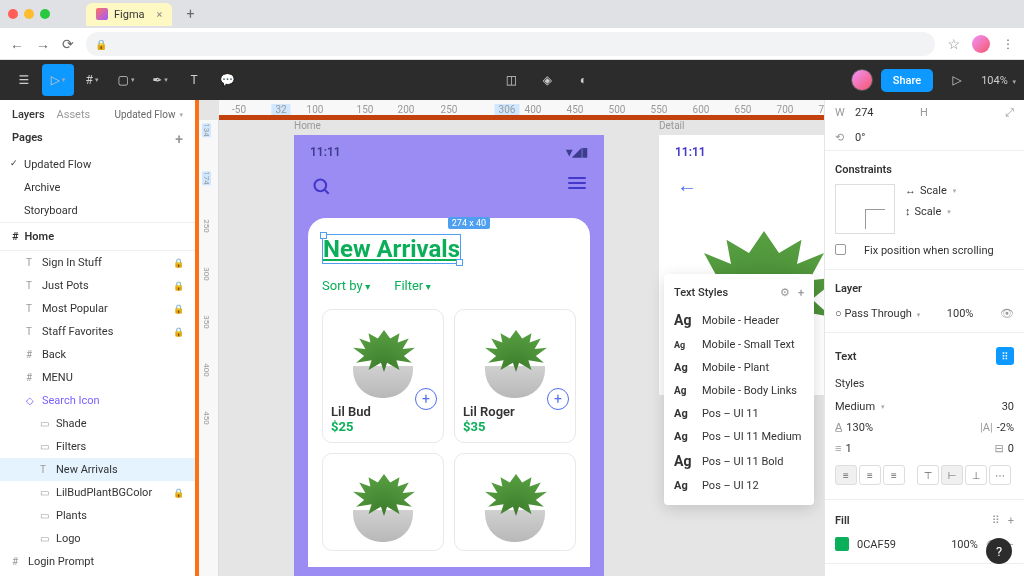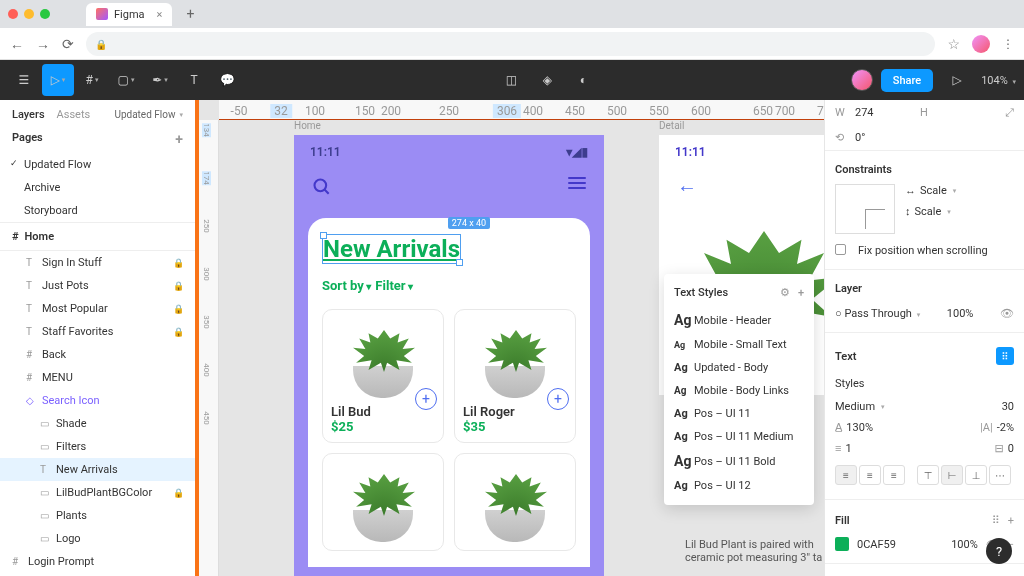--- a/index.html
+++ b/index.html
@@ -1,21 +1,21 @@
 <!DOCTYPE html>
 <html><head>
 <meta charset="utf-8">
 <style>
 *{box-sizing:border-box;margin:0;padding:0;font-family:-apple-system,BlinkMacSystemFont,"Segoe UI",Roboto,sans-serif}
 body{width:1024px;height:576px;overflow:hidden;background:#fff;font-size:12px;color:#333}
 .browser-chrome{height:28px;background:#dfe1e4;display:flex;align-items:center;padding:0 8px;gap:6px}
 .traffic-lights{display:flex;gap:6px}
 .dot{width:10px;height:10px;border-radius:50%}
 .dot.r{background:#ff5f57}.dot.y{background:#febc2e}.dot.g{background:#28c840}
-.tab{background:#ffffff;border-radius:6px 6px 0 0;padding:5px 10px;display:flex;align-items:center;gap:6px;font-size:11px;margin-left:30px}
+.tab{background:#fef9c3;border-radius:6px 6px 0 0;padding:5px 10px;display:flex;align-items:center;gap:6px;font-size:11px;margin-left:30px}
 .tab-icon{width:12px;height:12px;background:linear-gradient(135deg,#ff7262,#a259ff);border-radius:2px}
 .tab-close{color:#888;cursor:pointer;margin-left:6px}
 .new-tab{margin-left:8px;color:#666;font-size:14px}
 .url-bar{height:32px;background:#fff;display:flex;align-items:center;padding:0 10px;gap:12px;border-bottom:1px solid #e0e0e0}
 .url-input{flex:1;background:#f1f3f4;border-radius:14px;padding:5px 10px;display:flex;align-items:center;gap:8px;font-size:12px;color:#555}
 .lock-icon::before{content:"🔒";font-size:10px}
 .nav-icon{color:#666;font-size:14px;cursor:pointer}
 .star-icon{color:#888;font-size:14px}
 .avatar-sm{width:18px;height:18px;border-radius:50%;background:linear-gradient(135deg,#f093fb,#f5576c)}
 .dots-v{color:#666}
@@ -47,42 +47,42 @@
 .layer-lock{margin-left:auto;color:#999;font-size:9px}
 .layer-item.selected{background:#e5f3ff}
 .layer-item.search-sel{color:#7b61ff}
 .layer-item.search-sel .layer-icon{color:#7b61ff}
 .layer-item.indent{padding-left:56px}
 .layer-item.indent .layer-icon{left:40px}
 .layer-item.level0{padding-left:28px}
 .layer-item.level0 .layer-icon{left:12px}
 
 .canvas{flex:1;background:#e5e5e5;position:relative;overflow:hidden}
-.ruler-h{position:absolute;top:0;left:20px;right:0;height:20px;background:#f8f8f8;border-bottom:1px solid #c2410c;display:flex;font-size:12px;color:#999}
+.ruler-h{position:absolute;top:0;left:20px;right:0;height:20px;background:#f8f8f8;border-bottom:5px solid #c2410c;display:flex;font-size:10px;color:#999}
 .ruler-h span{position:absolute;top:4px;transform:translateX(-50%)}
 .ruler-v{position:absolute;top:20px;left:0;width:20px;bottom:0;background:#f8f8f8;border-right:1px solid #ddd}
 .ruler-v span{position:absolute;left:3px;font-size:8px;color:#999;writing-mode:vertical-rl;transform:translateY(-50%)}
 .ruler-hl{background:#cfe8ff}
 .canvas-inner{position:absolute;top:20px;left:20px;right:0;bottom:0}
 .frame-label{position:absolute;font-size:10px;color:#999}
 .frame{position:absolute;background:#fff}
 .frame.home{left:75px;top:15px;width:310px;height:460px;background:#9b8cf4;border-radius:0}
 .phone-status{display:flex;justify-content:space-between;padding:10px 16px;color:#3d3d8e;font-size:12px;font-weight:600}
 .phone-topbar{display:flex;justify-content:space-between;padding:8px 18px}
 .phone-icon{color:#4338ca;font-size:20px}
 .ham{display:flex;flex-direction:column;gap:3px}
 .ham span{width:18px;height:2px;background:#4338ca;border-radius:1px}
 .card{background:#fff;margin:8px 14px 0;border-radius:18px 18px 0 0;padding:16px 14px}
 .selected-text{border:1px solid #4f9ff0;display:inline-block;position:relative}
 .selected-text::before,.selected-text::after{content:"";position:absolute;width:5px;height:5px;background:#fff;border:1px solid #4f9ff0}
 .selected-text::before{top:-3px;left:-3px}
 .selected-text::after{bottom:-3px;right:-3px}
 .h-new-arrivals{color:#0caf59;font-size:24px;font-weight:700;text-decoration:underline}
 .sel-dims{position:absolute;top:-18px;right:-30px;background:#4f9ff0;color:#fff;font-size:9px;padding:1px 4px;border-radius:2px}
-.sort-filter{display:flex;gap:4px;margin-top:14px;color:#0caf59;font-size:13px;font-weight:700}
+.sort-filter{display:flex;gap:24px;margin-top:14px;color:#0caf59;font-size:13px;font-weight:400}
 .sort-filter span::after{content:" ▾";font-size:10px}
 .product-grid{display:grid;grid-template-columns:1fr 1fr;gap:10px;margin-top:16px}
 .product{border:1px solid #e8e8e8;border-radius:10px;padding:8px;position:relative}
 .plant-img{height:80px;display:flex;align-items:flex-end;justify-content:center}
 .pot{width:60px;height:32px;background:linear-gradient(#d0d0d0,#b8b8b8);border-radius:0 0 28px 28px;position:relative}
 .leaves{position:absolute;bottom:26px;width:62px;height:42px;background:radial-gradient(circle at 50% 100%,#3a7a2a,#5fa847);clip-path:polygon(50% 0,60% 20%,75% 8%,72% 30%,90% 20%,80% 45%,100% 42%,82% 62%,95% 78%,70% 72%,75% 95%,55% 78%,50% 100%,45% 78%,25% 95%,30% 72%,5% 78%,18% 62%,0 42%,20% 45%,10% 20%,28% 30%,25% 8%,40% 20%)}
 .add-btn{position:absolute;bottom:32px;right:6px;width:22px;height:22px;border:1.5px solid #4f6ef0;border-radius:50%;display:flex;align-items:center;justify-content:center;color:#4f6ef0;font-size:14px}
 .prod-name{font-size:13px;font-weight:600;margin-top:6px}
 .prod-price{color:#0caf59;font-size:13px;font-weight:700}
 
@@ -90,36 +90,36 @@
 .detail .phone-status{color:#4338ca}
 .back-arrow{color:#4f6ef0;font-size:20px;padding:4px 18px}
 .detail-plant{height:140px;position:relative;overflow:hidden}
 .detail-plant .leaves{width:150px;height:110px;bottom:0;left:30px}
 .detail-plant .pot{position:absolute;bottom:-10px;left:40px;width:110px;height:50px}
 .detail-text{padding:8px;font-size:11px;color:#555}
 
 .text-styles-popup{position:absolute;left:445px;top:154px;width:150px;background:#fff;border-radius:4px;box-shadow:0 4px 16px rgba(0,0,0,.15);padding:8px 0;font-size:11px}
 .ts-header{display:flex;justify-content:space-between;padding:4px 10px 8px;font-weight:500}
 .ts-icons{display:flex;gap:8px;color:#999}
-.ts-item{display:flex;align-items:center;gap:0;padding:5px 10px}
+.ts-item{display:flex;align-items:center;gap:8px;padding:5px 10px}
 .ts-ag{font-weight:700;width:20px}
 .ts-ag.hdr{font-size:14px}.ts-ag.sm{font-size:9px}.ts-ag.bd{font-size:11px}.ts-ag.lk{font-size:10px}
 .ts-group{padding:6px 10px 2px;font-weight:500;color:#666}
 
 .right-panel{width:200px;border-left:1px solid #e6e6e6;background:#fff;overflow-y:auto;font-size:11px}
 .rp-row{display:flex;align-items:center;padding:6px 10px;gap:6px}
 .rp-label{color:#999;width:14px}
 .rp-val{flex:1}
 .rp-section{border-top:1px solid #eee;padding:8px 0}
 .rp-title{padding:4px 10px 8px;font-weight:600}
 .constraints-box{width:60px;height:50px;border:1px solid #ddd;margin:0 auto 6px;display:flex;align-items:center;justify-content:center;position:relative}
 .cb-cross::before,.cb-cross::after{content:"";position:absolute;background:#999}
 .cb-cross::before{width:1px;height:20px}.cb-cross::after{width:20px;height:1px}
 .scale-sel{display:flex;align-items:center;gap:4px;margin-left:auto}
-.checkbox-row{display:flex;align-items:flex-start;gap:12px;padding:4px 10px}
+.checkbox-row{display:flex;align-items:flex-start;gap:18px;padding:4px 10px}
 .checkbox{width:11px;height:11px;border:1px solid #999;border-radius:2px}
 .pass-through{display:flex;justify-content:space-between;padding:4px 10px;align-items:flex-start}
 .eye-icon{color:#999}
 .text-section-hdr{display:flex;justify-content:space-between;align-items:center;padding:6px 10px}
 .four-dots{width:18px;height:18px;background:#0d99ff;border-radius:3px;display:flex;align-items:center;justify-content:center;color:#fff;font-size:10px}
 .prop-row{display:flex;padding:4px 10px;gap:8px;align-items:center}
 .prop-half{flex:1;display:flex;align-items:center;gap:4px}
 .align-btns{display:flex;gap:2px;padding:6px 10px}
 .align-btn{width:22px;height:20px;border:1px solid #ddd;border-radius:3px;display:flex;align-items:center;justify-content:center;color:#666;font-size:10px}
 .align-btn.active{background:#f0f0f0}
@@ -287,29 +287,29 @@
         </div>
       </div>
   </div>
 
   <div class="canvas">
     <div class="ruler-h" id="ruler-h">
         <span style="left: 20px;">-50</span>
         <span class="ruler-hl" style="left: 62px; padding: 0px 4px;">32</span>
         <span style="left: 96px;">100</span>
         <span style="left: 146px;">150</span>
-        <span style="left: 172px;">200</span>
+        <span style="left: 187px;">200</span>
         <span style="left: 230px;">250</span>
         <span class="ruler-hl" style="left: 288px; padding: 0px 4px;">306</span>
         <span style="left: 314px;">400</span>
         <span style="left: 356px;">450</span>
         <span style="left: 398px;">500</span>
         <span style="left: 440px;">550</span>
         <span style="left: 482px;">600</span>
-        <span style="left: 544px; text-align: center;">650</span>
+        <span style="left: 524px; text-align: center;">650</span>
         <span style="left: 566px;">700</span>
         <span style="left: 608px;">750</span>
       </div>
     <div class="ruler-v" id="ruler-v">
         <span class="ruler-hl" style="top: 10px;">134</span>
         <span class="ruler-hl" style="top: 58px;">174</span>
         <span style="top: 106px;">250</span>
         <span style="top: 154px;">300</span>
         <span style="top: 202px;">350</span>
         <span style="top: 250px;">400</span>
@@ -406,21 +406,21 @@
             <div class="ts-item">
               <span class="ts-ag hdr">Ag</span>
               <span>Mobile - Header</span>
             </div>
             <div class="ts-item">
               <span class="ts-ag sm">Ag</span>
               <span>Mobile - Small Text</span>
             </div>
             <div class="ts-item">
               <span class="ts-ag bd">Ag</span>
-              <span>Updated - Body</span>
+              <span>Mobile - Plant</span>
             </div>
             <div class="ts-item">
               <span class="ts-ag lk">Ag</span>
               <span>Mobile - Body Links</span>
             </div>
           </div>
         <div id="ts-g2">
             <div class="ts-item">
               <span class="ts-ag bd">Ag</span>
               <span>Pos – UI 11</span>
@@ -432,21 +432,20 @@
             <div class="ts-item">
               <span class="ts-ag hdr">Ag</span>
               <span>Pos – UI 11 Bold</span>
             </div>
             <div class="ts-item">
               <span class="ts-ag bd">Ag</span>
               <span>Pos – UI 12</span>
             </div>
           </div>
       </div>
-      <div class="detail-text" style="position:absolute;left:458px;top:410px;width:155px">Lil Bud Plant is paired with ceramic pot measuring 3" ta</div>
     </div>
   </div>
 
   <div class="right-panel">
     <div class="rp-row">
       <span class="rp-label">W</span>
       <span class="rp-val">274</span>
       <span class="rp-label">H</span>
       <span class="rp-val"></span>
       <span style="color:#999">⤢</span>

